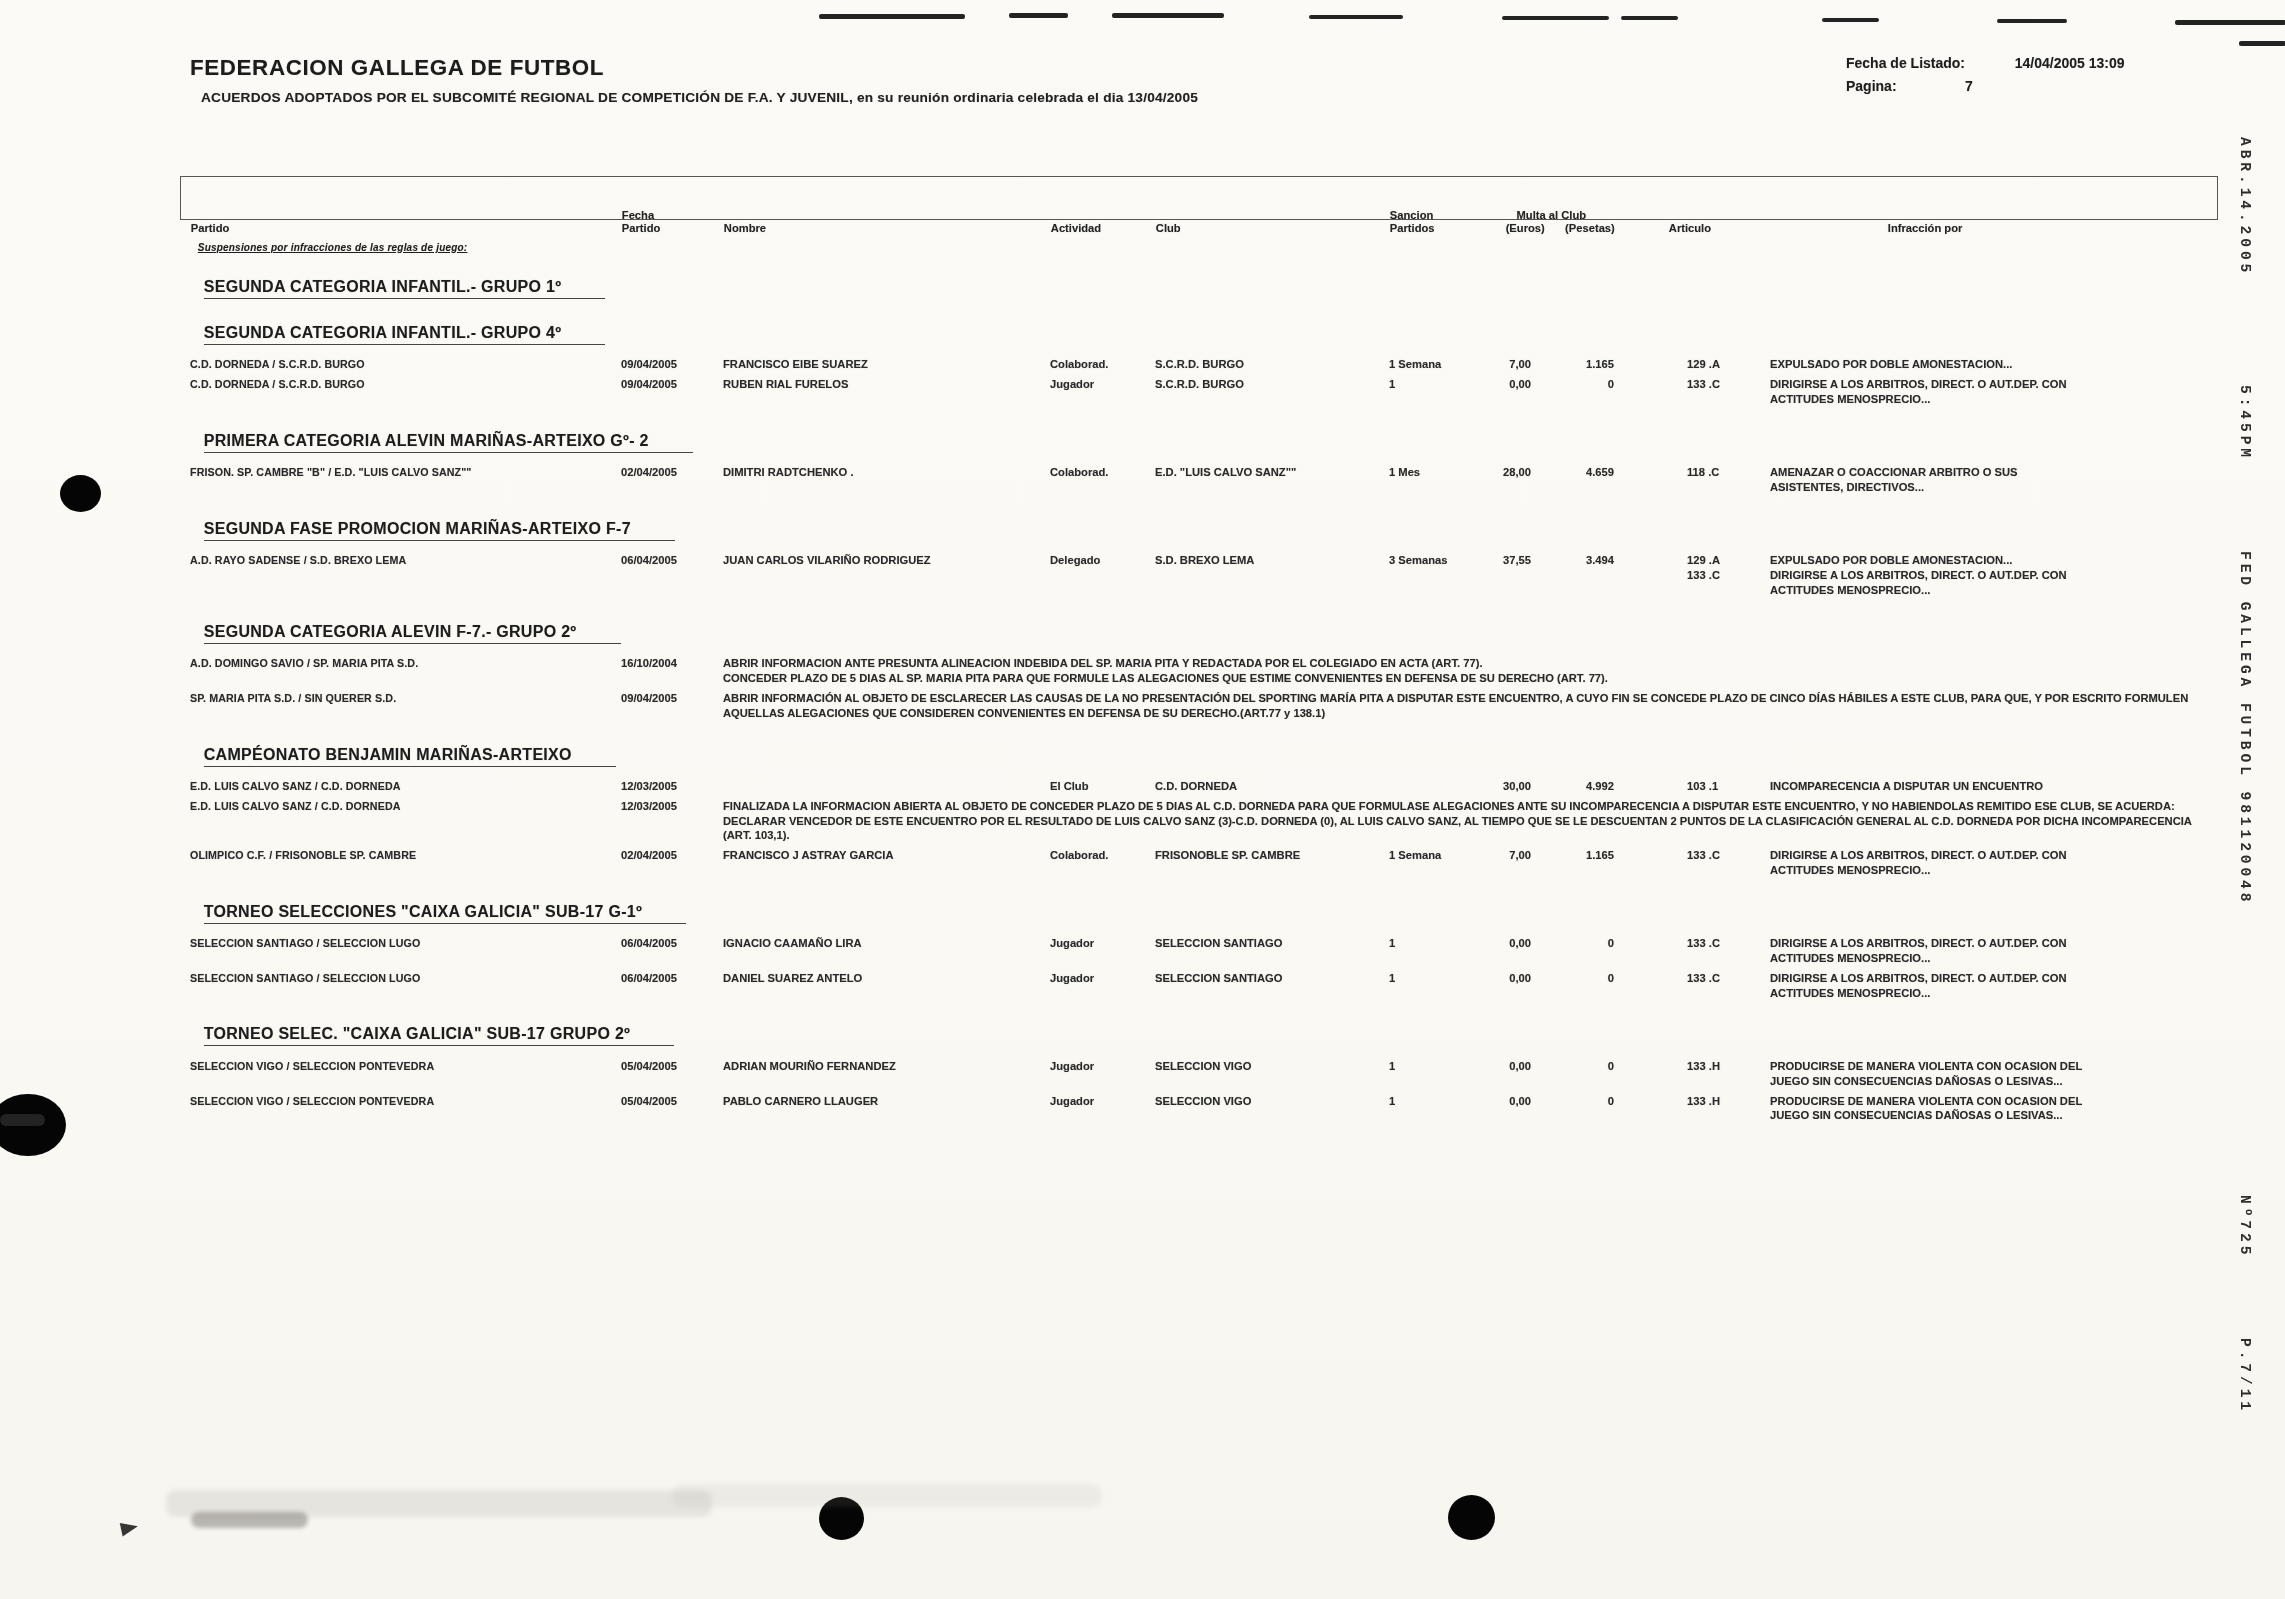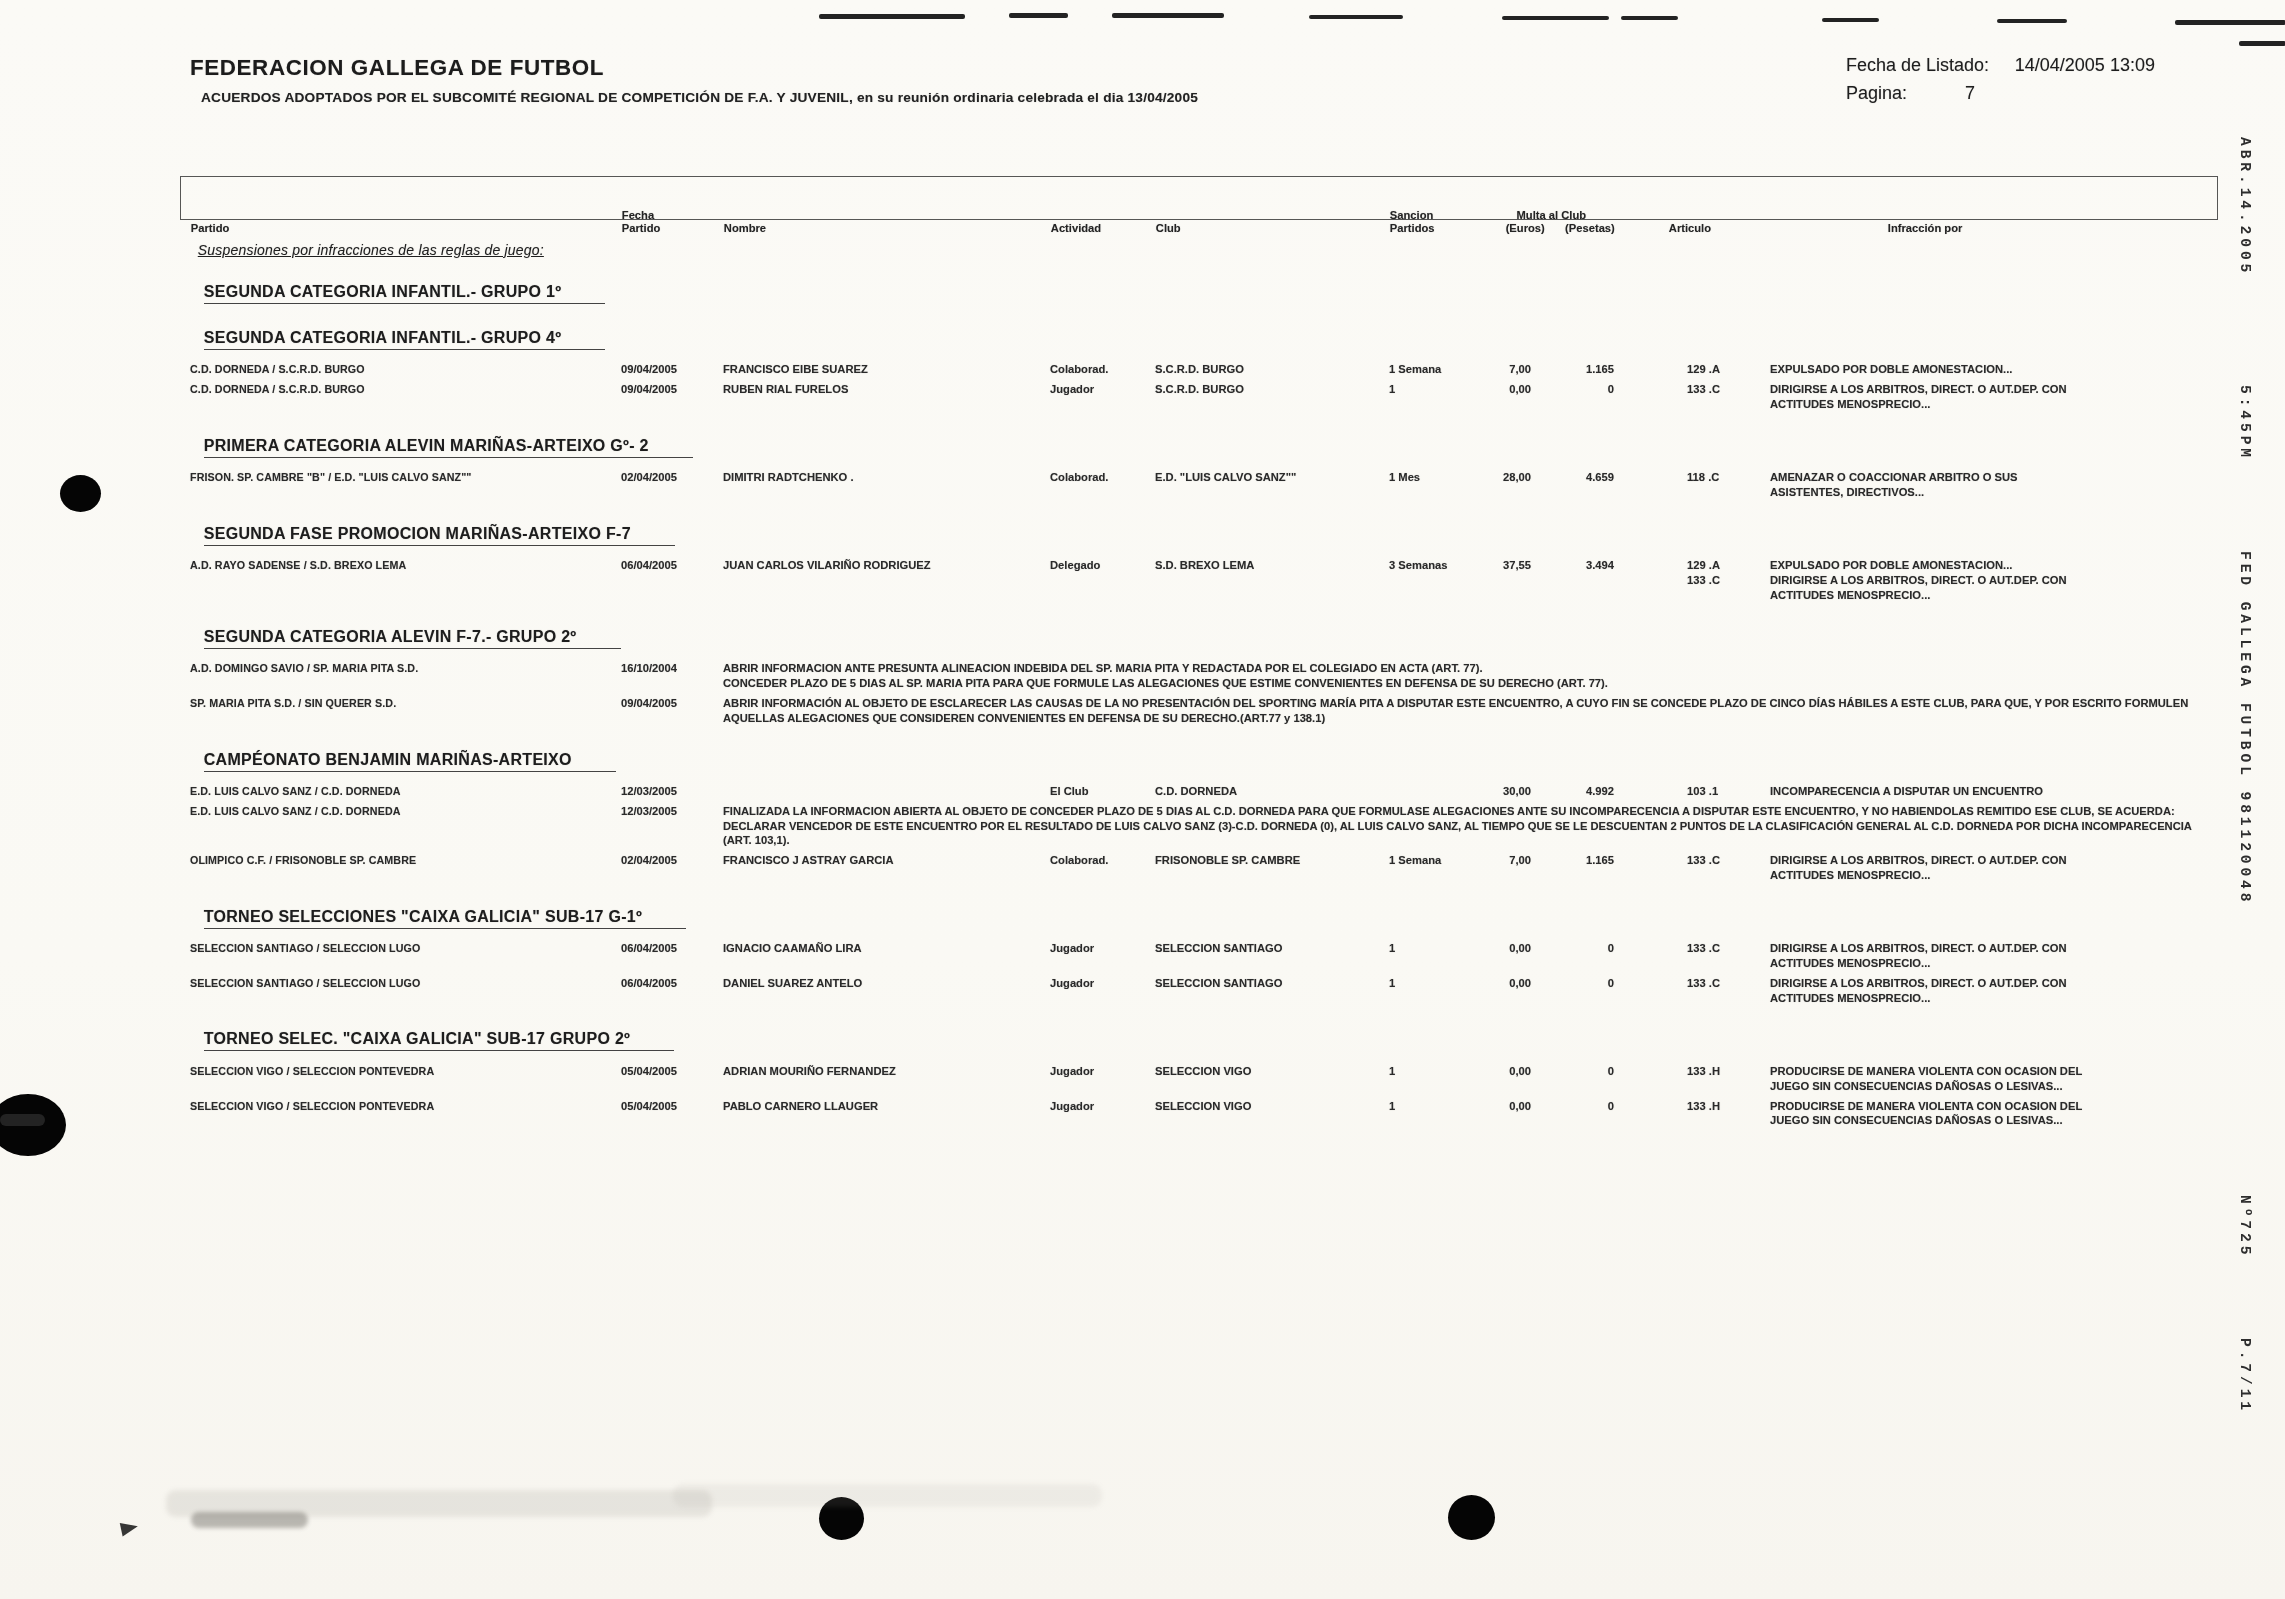--- a/index.html
+++ b/index.html
@@ -8,21 +8,21 @@
     background:#f6f4ef;
     font-family:"Liberation Sans",sans-serif;
     color:#262626;
   }
   .paper{position:absolute;inset:0;background:linear-gradient(180deg,#fbfaf6 0%,#faf9f4 60%,#f7f5ef 100%);}
   .fuzz{text-shadow:0 0 1px rgba(60,60,60,.35);}
 
   
   .doc-title{position:absolute;left:190px;top:55px;font-size:22.4px;font-weight:700;letter-spacing:0.6px;color:#1c1c1c;text-align:center;}
   .doc-subtitle{position:absolute;left:201px;top:90px;font-size:13.7px;font-weight:700;letter-spacing:0.2px;color:#222;}
-  .meta{position:absolute;left:1846px;top:55px;font-size:18px;font-weight:400;color:#1e1e1e;}
+  .meta{position:absolute;left:1846px;top:55px;font-size:14px;font-weight:700;color:#1e1e1e;}
   .meta-row{display:flex;margin-bottom:6.8px;}
   .meta-row .lbl{width:161px;}
   .meta-row .val{margin-left:7.8px;}
   .meta-row.pagina .val{margin-left:51px;}
 
   
   .thead-band{
     position:absolute;left:180px;top:176px;width:2038px;height:44px;
     border:1.5px solid rgba(45,45,45,.8);box-sizing:border-box;
     padding:2px 0 2.9px 9.8px;
@@ -38,21 +38,21 @@
   .th.multa .multa-top{text-align:center;margin-top:30px;}
   .th.multa .multa-sub{display:flex;}
   .th.multa .multa-sub .sub-e{width:57px;text-align:right;}
   .th.multa .multa-sub .sub-p{width:70px;text-align:right;}
   .th.articulo{padding-left:54px;}
   .th.infraccion{padding-left:117px;}
 
   
   #content{position:absolute;left:190px;top:226px;width:2019px;}
   .list-title{
-    margin:15.6px 0 9.8px 7.8px;font-size:14px;font-weight:400;font-style:italic;
+    margin:15.6px 0 9.8px 7.8px;font-size:10px;font-weight:700;font-style:italic;
     text-decoration:underline;letter-spacing:0.2px;color:#1f1f1f;
   }
   .section-heading{margin:25px 0 12.7px 13.7px;font-size:16px;font-weight:700;letter-spacing:0.3px;color:#1d1d1d;}
   .heading-underline{display:inline-block;border-bottom:1.6px solid rgba(35,35,35,.85);padding:0 44px 2px 0;}
 
   .row{
     display:grid;
     grid-template-columns:431px 102px 327px 105px 234px 98px 44px 83px 156px 439px;
     margin-bottom:4.9px;
     font-size:11.2px;font-weight:700;line-height:1.32;color:#2a2a2a;

